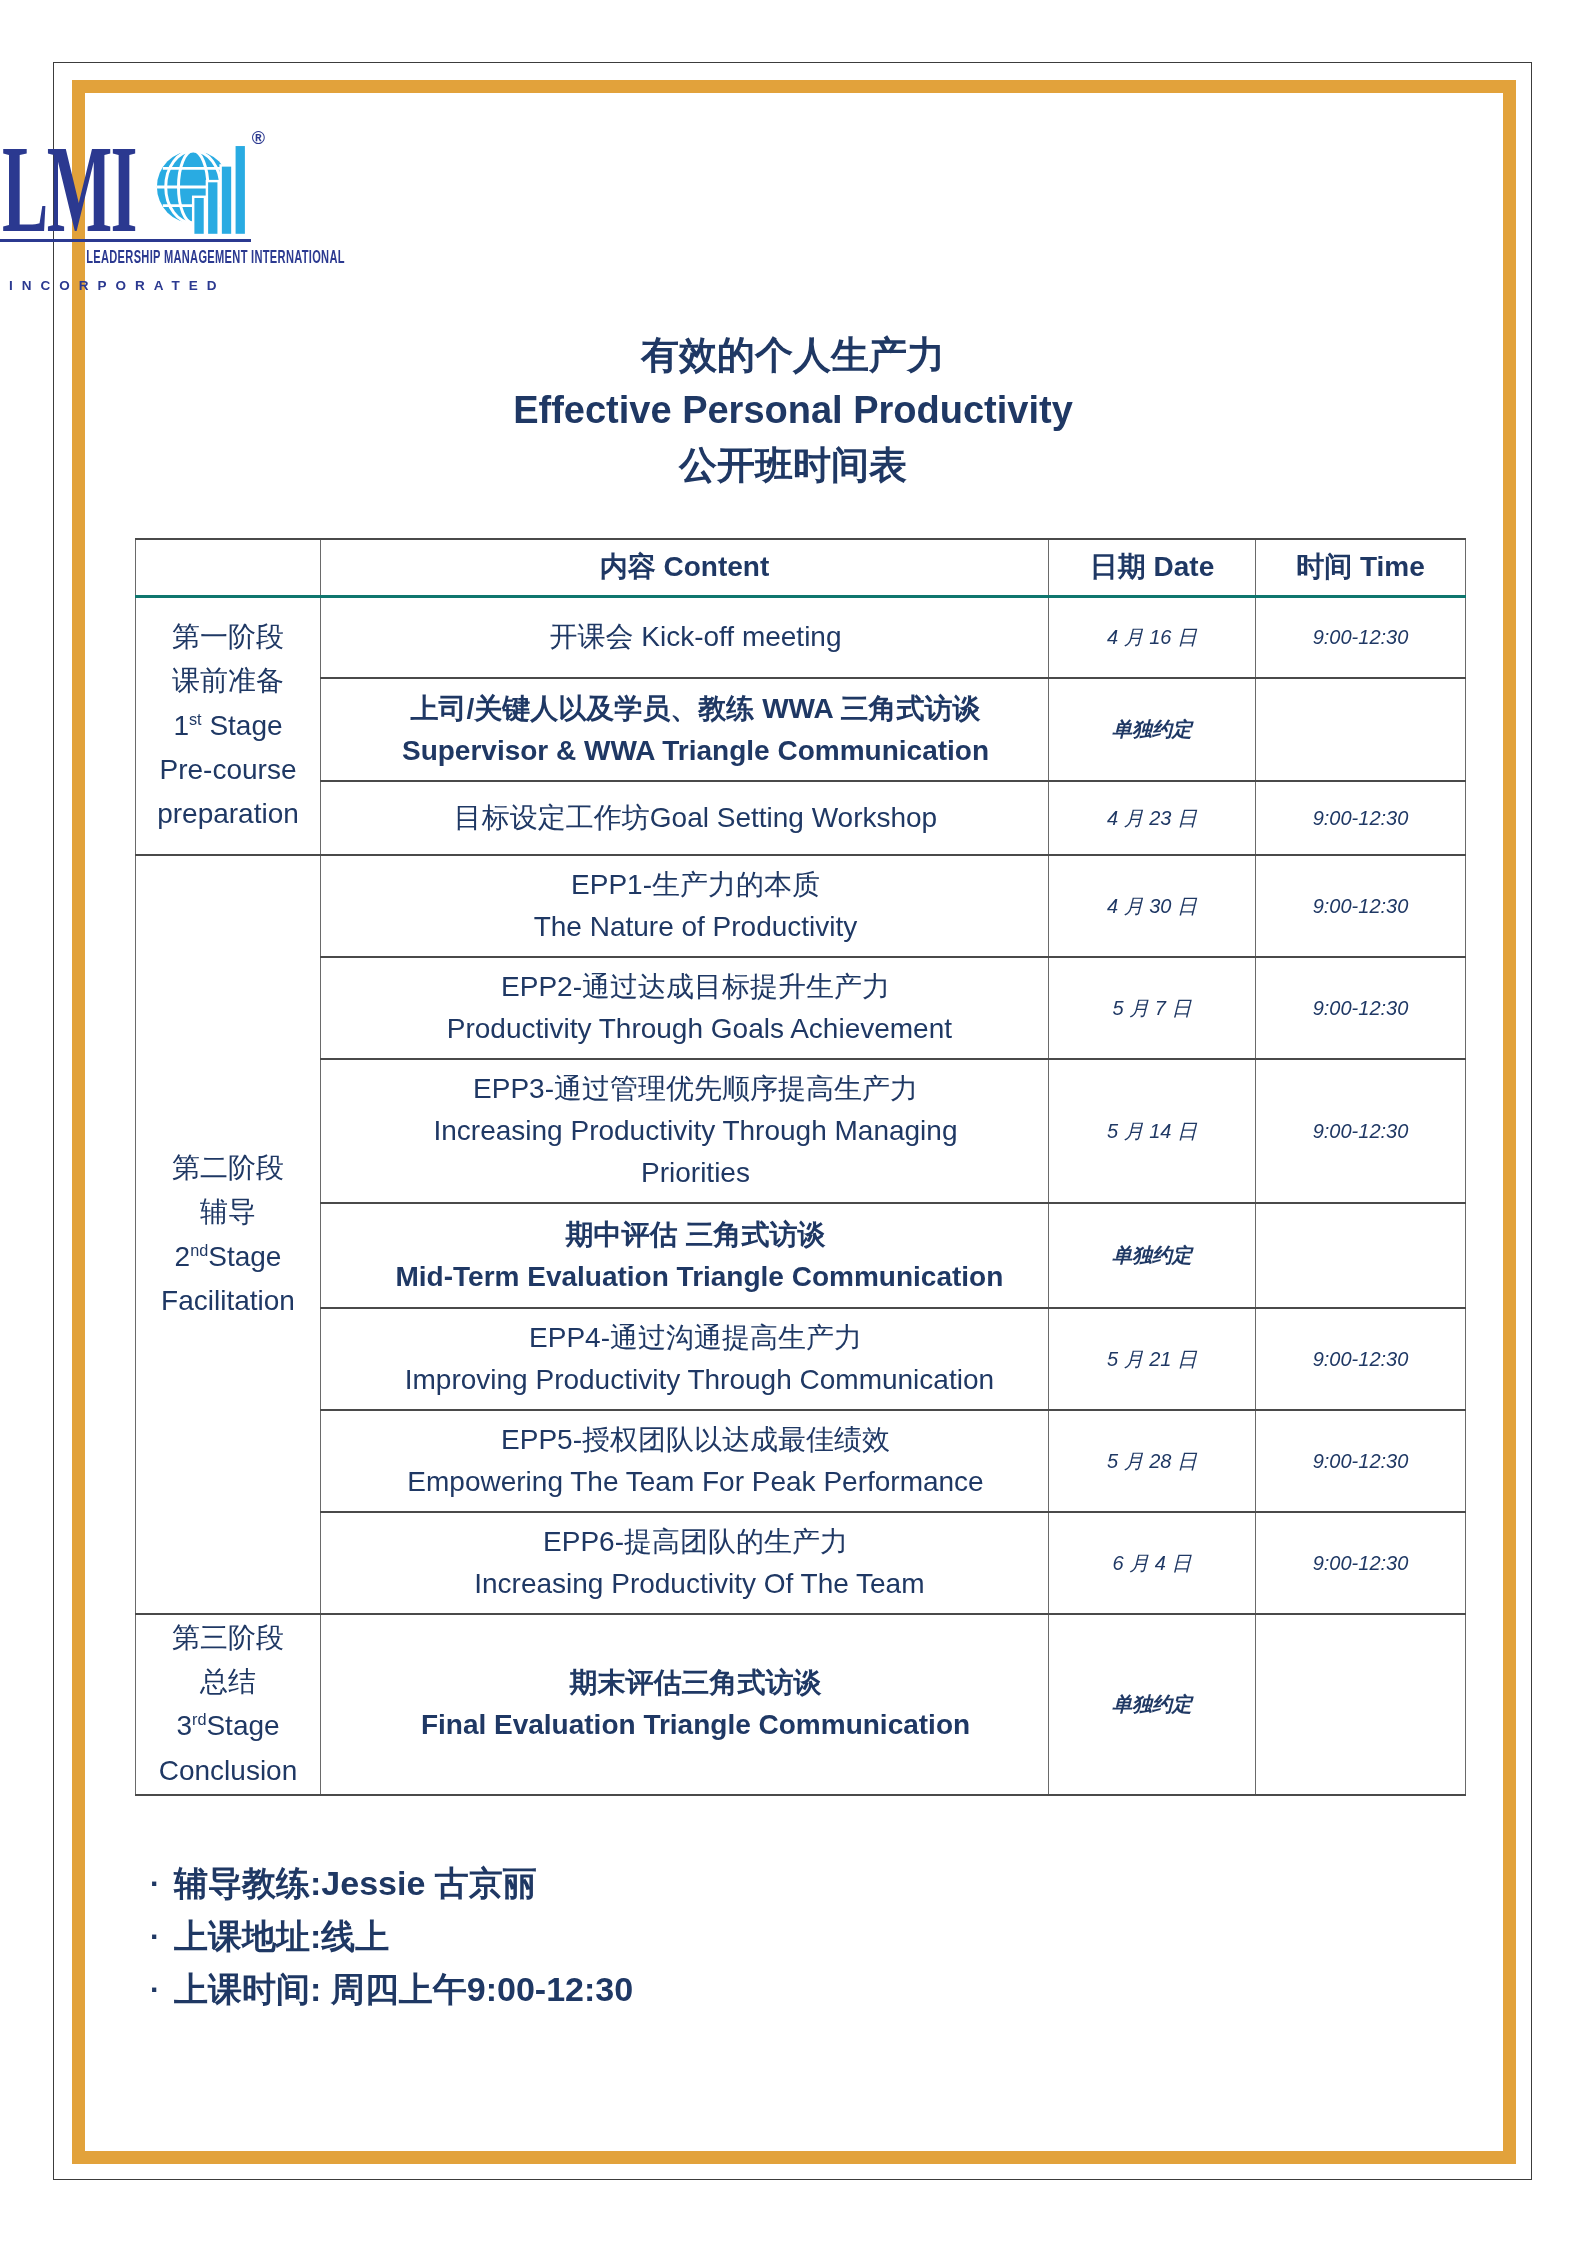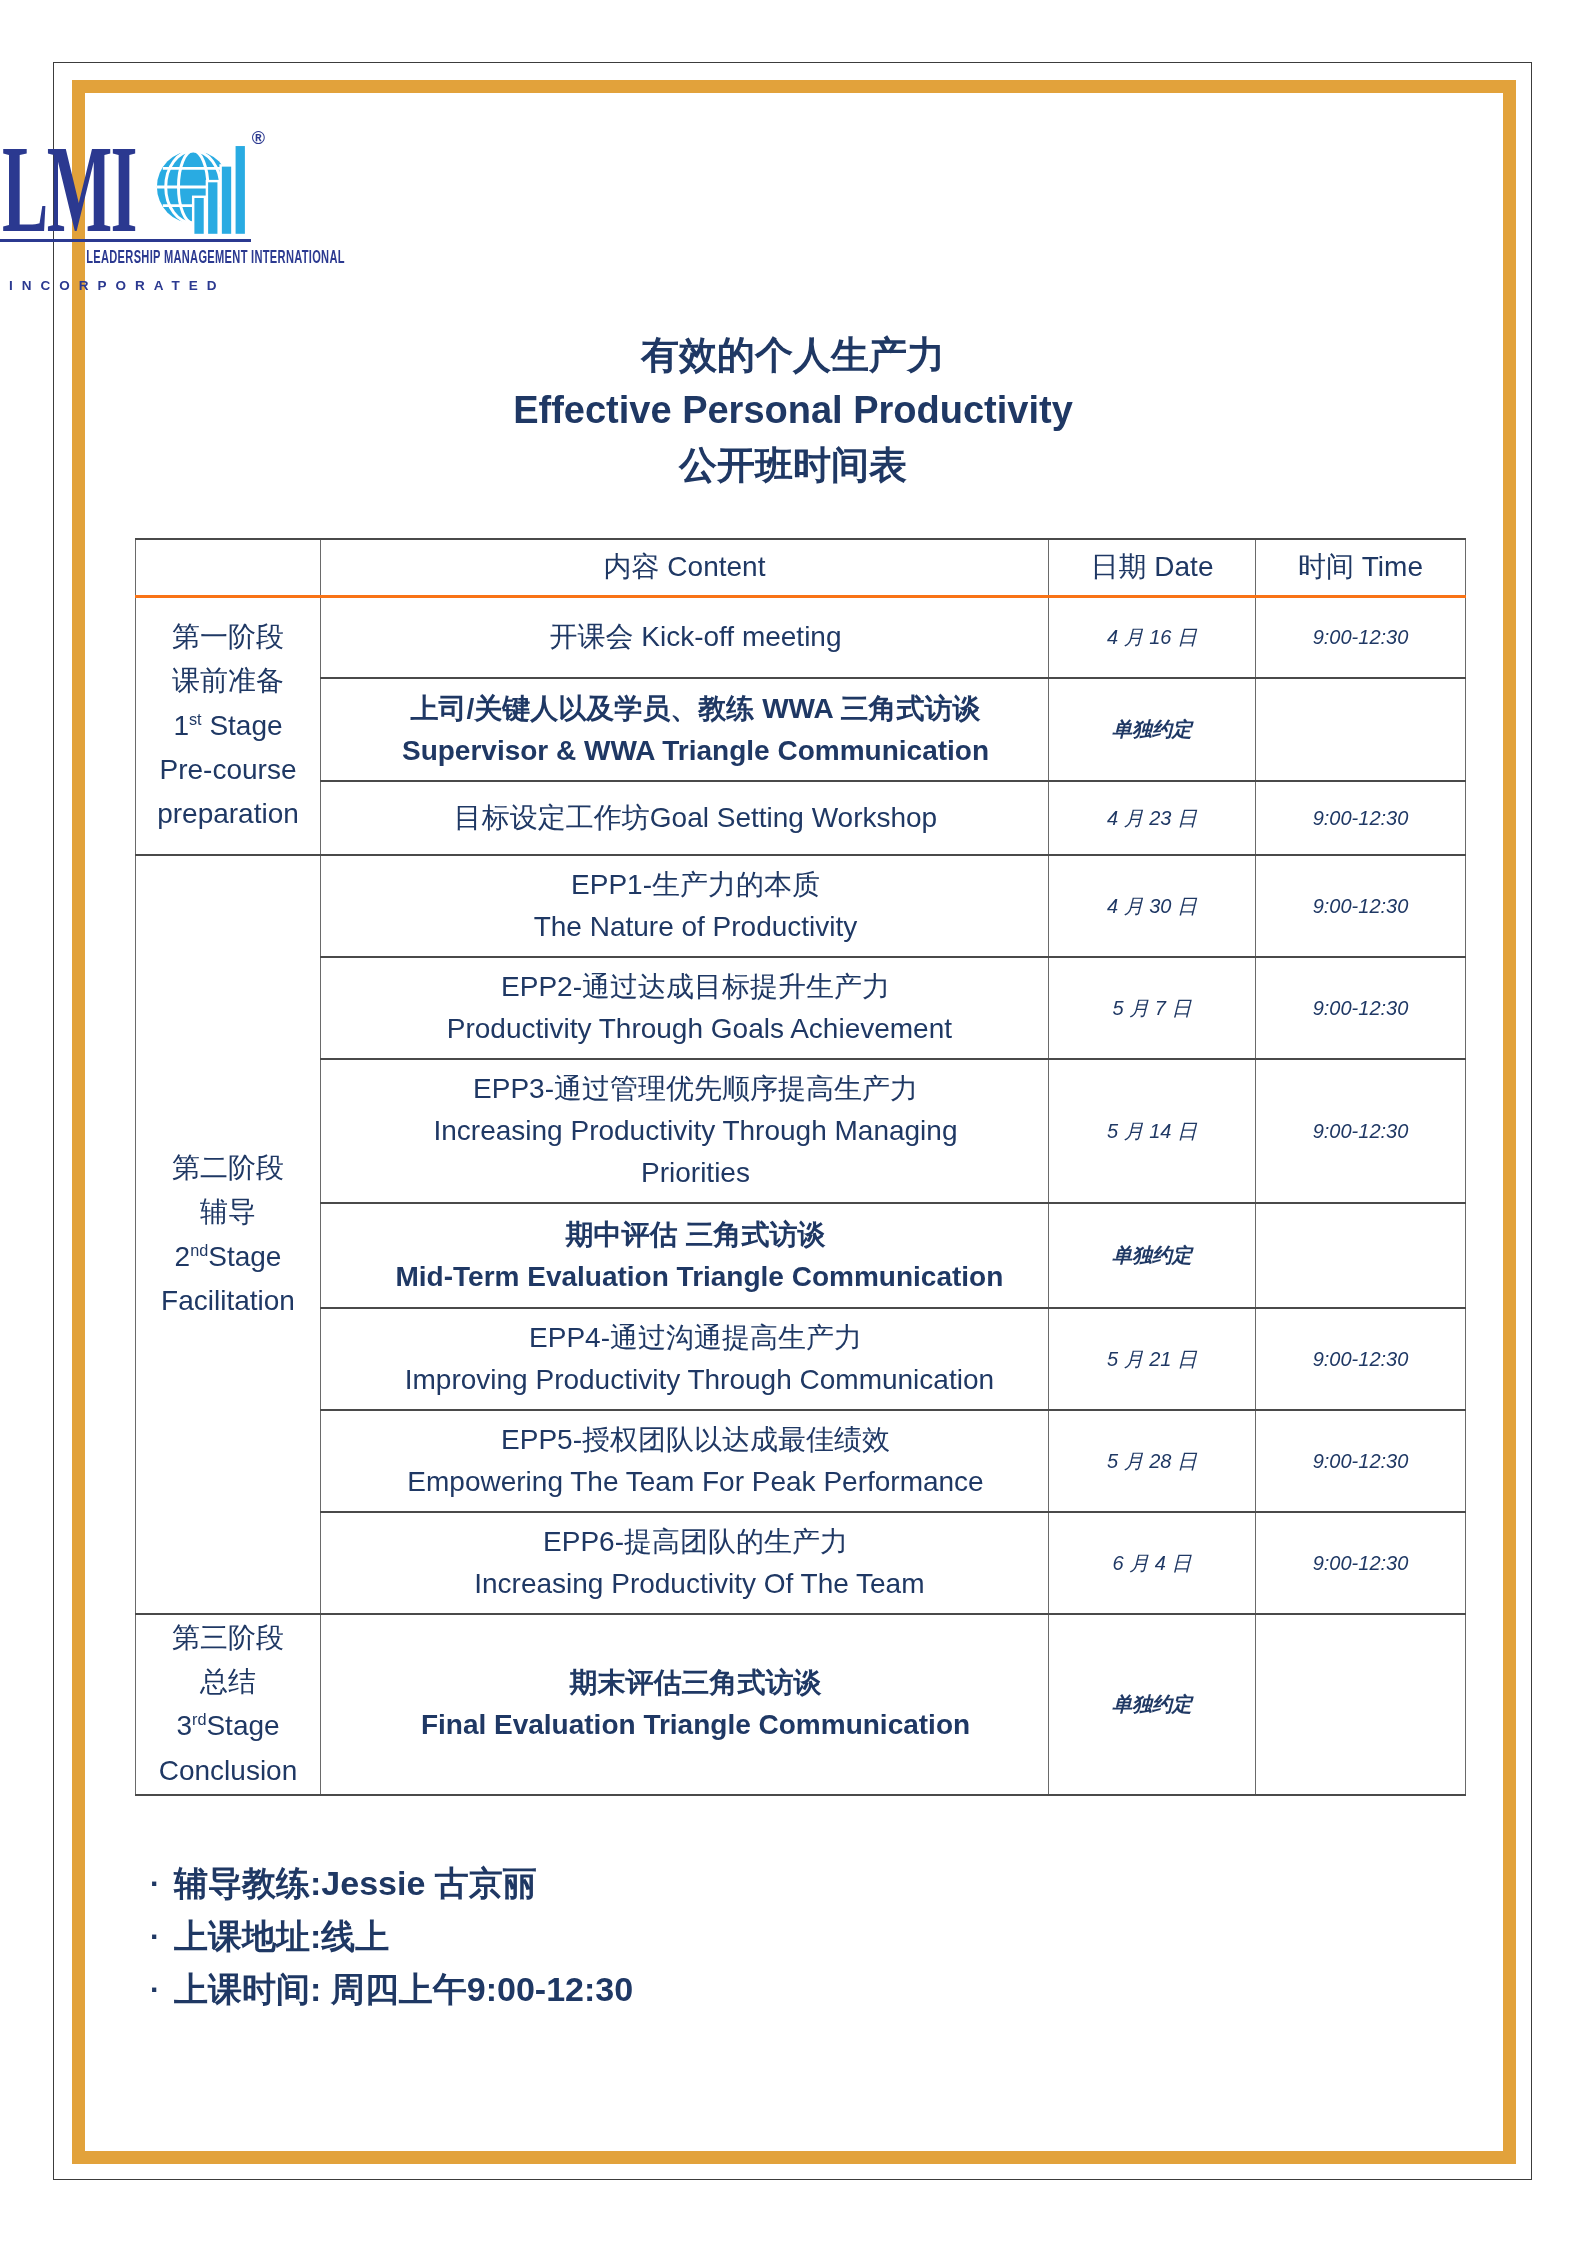--- a/index.html
+++ b/index.html
@@ -65,22 +65,22 @@
   }
   table.schedule th,table.schedule td{
     border-left:1.5px solid #6a6a6a;
     border-right:1.5px solid #6a6a6a;
     border-top:2.5px solid #4a4a4a;
     border-bottom:2.5px solid #4a4a4a;
     box-sizing:border-box;
     vertical-align:middle;
   }
   table.schedule thead th{
-    height:57px;font-size:28px;font-weight:normal;text-align:center;
-    border-bottom:3px solid #f97316;
+    height:57px;font-size:28px;font-weight:bold;text-align:center;
+    border-bottom:3px solid #0f766e;
   }
   td.stage-cell{
     text-align:center;font-size:28px;line-height:1.58;font-weight:500;
     white-space:pre-wrap;
   }
   td.content-cell{
     text-align:center;padding:8px 10px 8px 32px;
     font-size:28px;line-height:1.5;font-weight:500;
     white-space:pre-wrap;
   }

